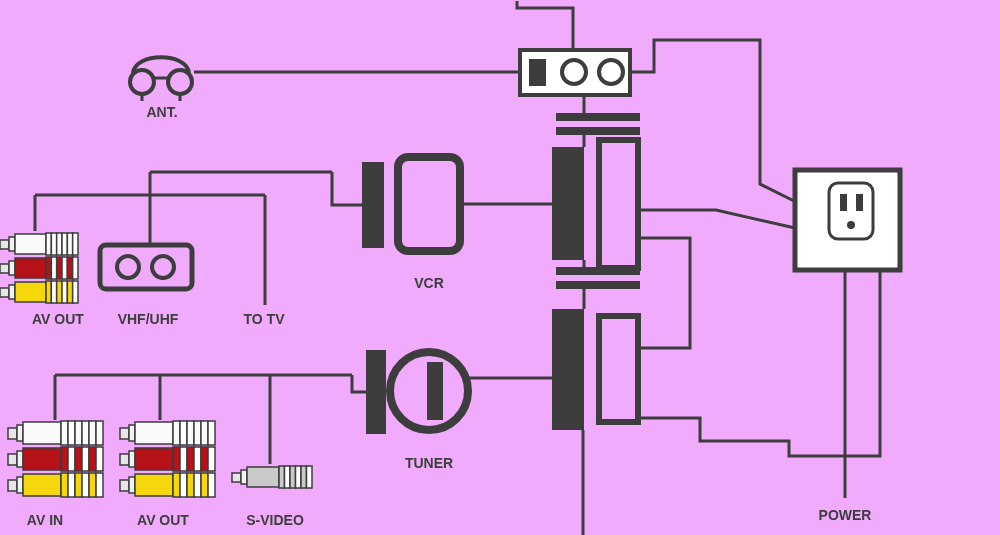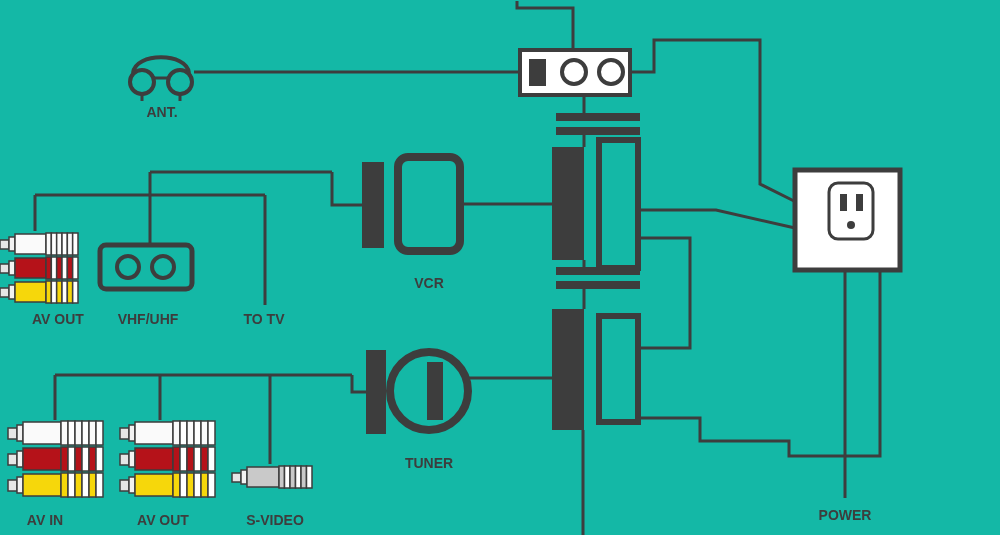--- a/index.html
+++ b/index.html
@@ -1,16 +1,16 @@
 <!DOCTYPE html>
 <html><head>
 <meta charset="utf-8">
 <style>
   html,body{margin:0;padding:0;background:#ffffff;}
-  .stage{position:relative;width:1000px;height:535px;background:#14b8a6;overflow:hidden;}
+  .stage{position:relative;width:1000px;height:535px;background:#f0abfc;overflow:hidden;}
   svg{display:block;}
   .lbl{font-family:"Liberation Sans",sans-serif;font-size:14px;font-weight:700;fill:#3d3d3d;}
   .wire{stroke:#3d3d3d;stroke-width:3;fill:none;}
   .thick{stroke:#3d3d3d;fill:none;}
 </style>
 </head>
 <body>
 
 <div class="stage">
 <svg width="1000" height="535" viewBox="0 0 1000 535">

